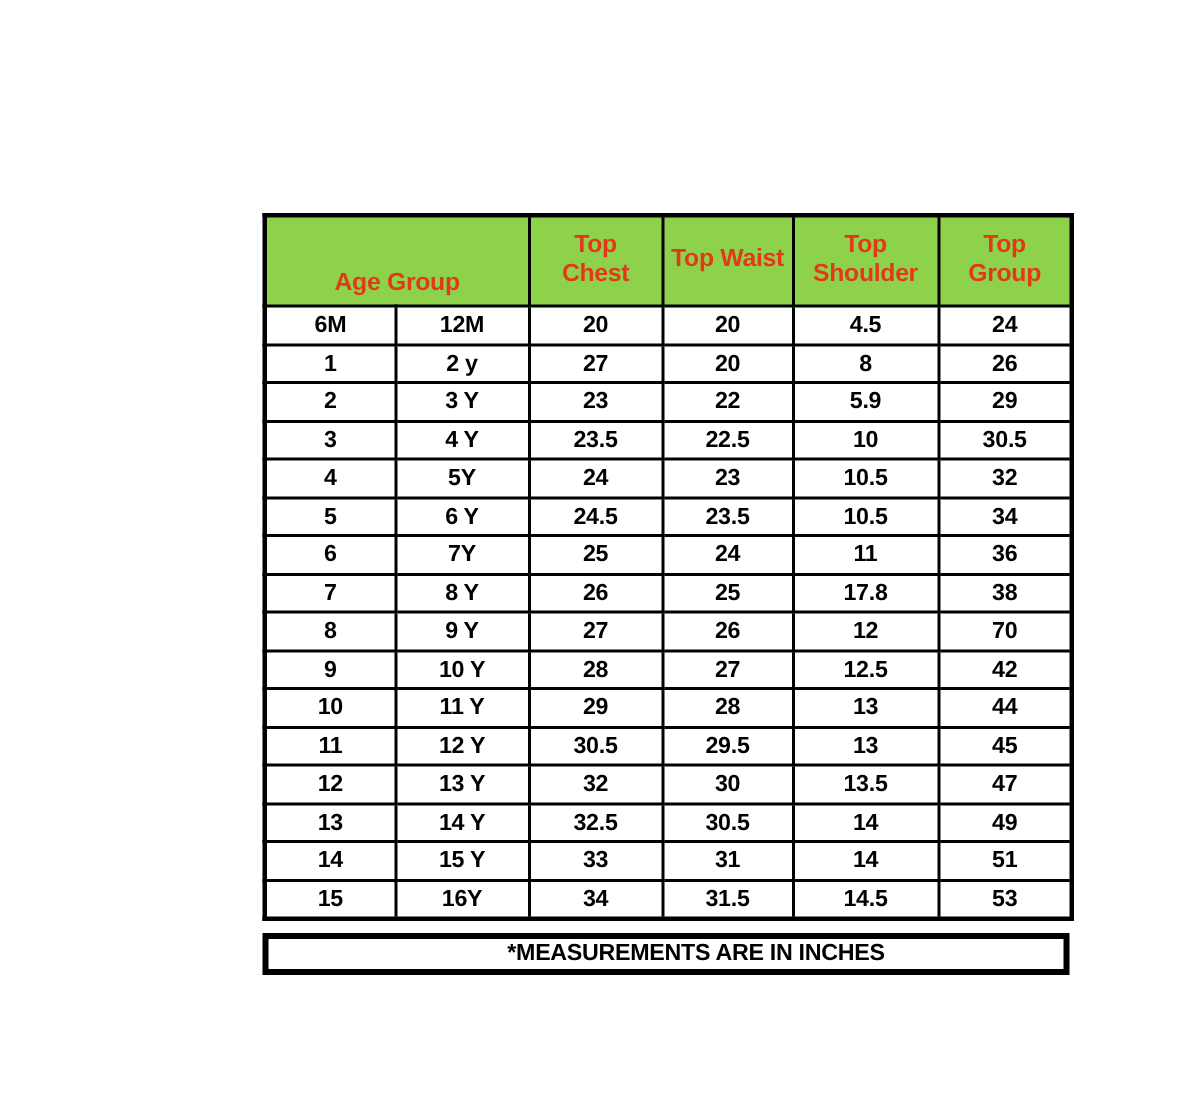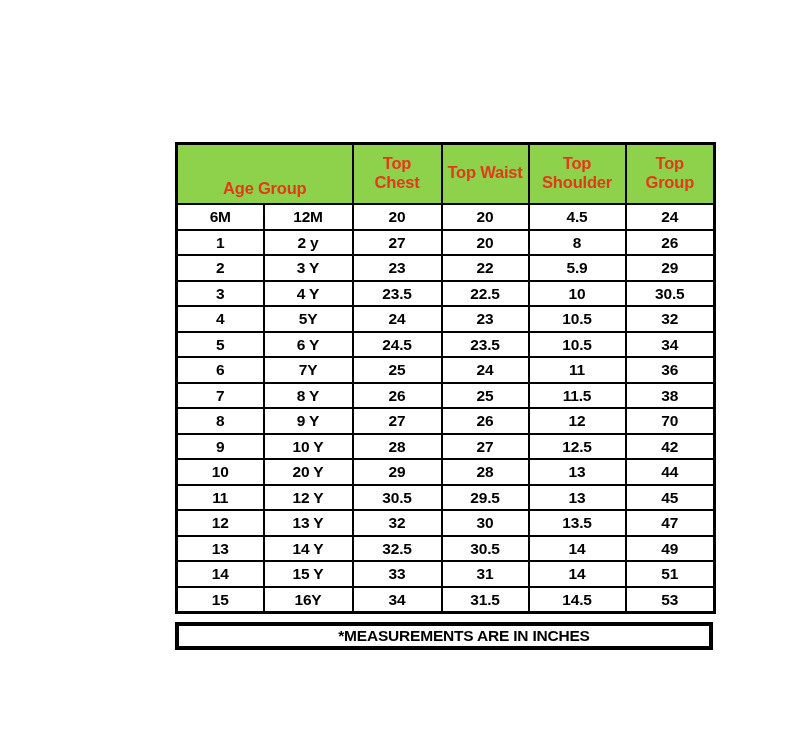--- a/index.html
+++ b/index.html
@@ -188,42 +188,42 @@
             <td>25</td>
             <td>24</td>
             <td>11</td>
             <td>36</td>
           </tr>
           <tr>
             <td>7</td>
             <td>8 Y</td>
             <td>26</td>
             <td>25</td>
-            <td>11.5</td>
+            <td>17.8</td>
             <td>38</td>
           </tr>
           <tr>
             <td>8</td>
             <td>9 Y</td>
             <td>27</td>
             <td>26</td>
             <td>12</td>
             <td>70</td>
           </tr>
           <tr>
             <td>9</td>
             <td>10 Y</td>
             <td>28</td>
             <td>27</td>
             <td>12.5</td>
             <td>42</td>
           </tr>
           <tr>
             <td>10</td>
-            <td>20 Y</td>
+            <td>11 Y</td>
             <td>29</td>
             <td>28</td>
             <td>13</td>
             <td>44</td>
           </tr>
           <tr>
             <td>11</td>
             <td>12 Y</td>
             <td>30.5</td>
             <td>29.5</td>

